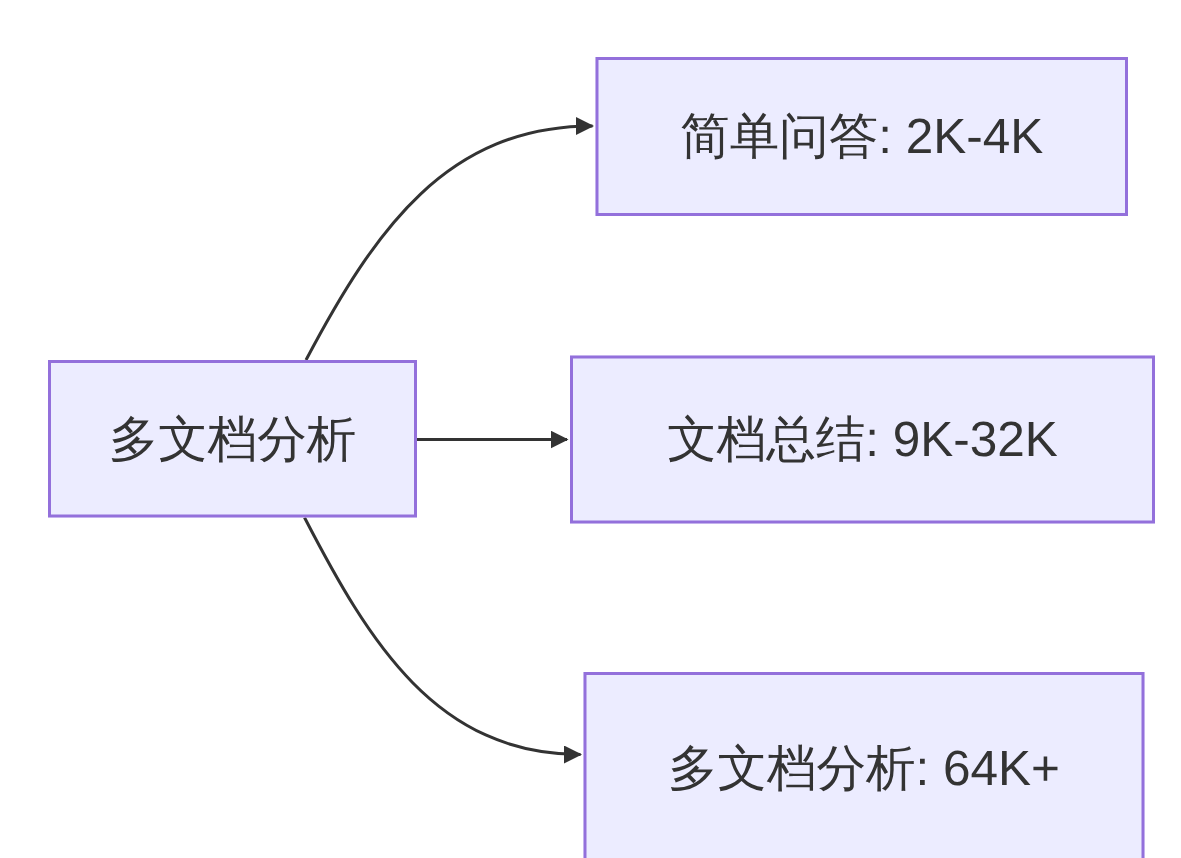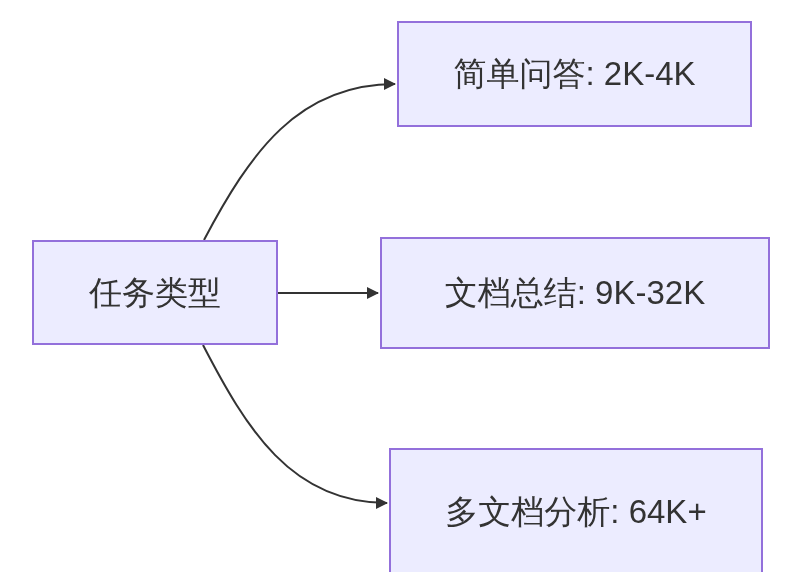--- a/index.html
+++ b/index.html
@@ -39,42 +39,42 @@
     display: flex;
     align-items: center;
     justify-content: center;
     color: var(--text-color, #333333);
     font-size: 33px;
     line-height: 1.2;
     white-space: nowrap;
     text-align: center;
   }
   .node-root    { left: 32px;  top: 240px; width: 246px; height: 105px; }
-  .node-child-0 { left: 397px; top: 21px;  width: 355px; height: 106px; }
+  .node-child-0 { left: 397px; top: 38px;  width: 355px; height: 106px; }
   .node-child-1 { left: 380px; top: 237px; width: 390px; height: 112px; }
   .node-child-2 { left: 389px; top: 448px; width: 374px; height: 128px; }
 </style>
 </head>
 <body>
 
 <div class="canvas">
 
   <svg class="edges" viewBox="0 0 787 572" xmlns="http://www.w3.org/2000/svg">
     <defs>
       <marker id="arrow" viewBox="0 0 12 12" refX="11" refY="6" markerWidth="12" markerHeight="12" markerUnits="userSpaceOnUse" orient="auto">
         <path class="arrowhead" d="M0,0 L12,6 L0,12 z"></path>
       </marker>
     </defs>
     <path class="edge" d="M204,240 C250,153 298,84 395,84" marker-end="url(#arrow)"></path>
     <path class="edge" d="M278,293 L378,293" marker-end="url(#arrow)"></path>
     <path class="edge" d="M203,345 C246,428 291,503 387,503" marker-end="url(#arrow)"></path>
   </svg>
 
   <div class="node node-root">
-    <span>任务类型</span>
+    <span>多文档分析</span>
   </div>
 
   <div class="node node-child-0">
     <span>简单问答: 2K-4K</span>
   </div>
 
   <div class="node node-child-1">
     <span>文档总结: 9K-32K</span>
   </div>
 

